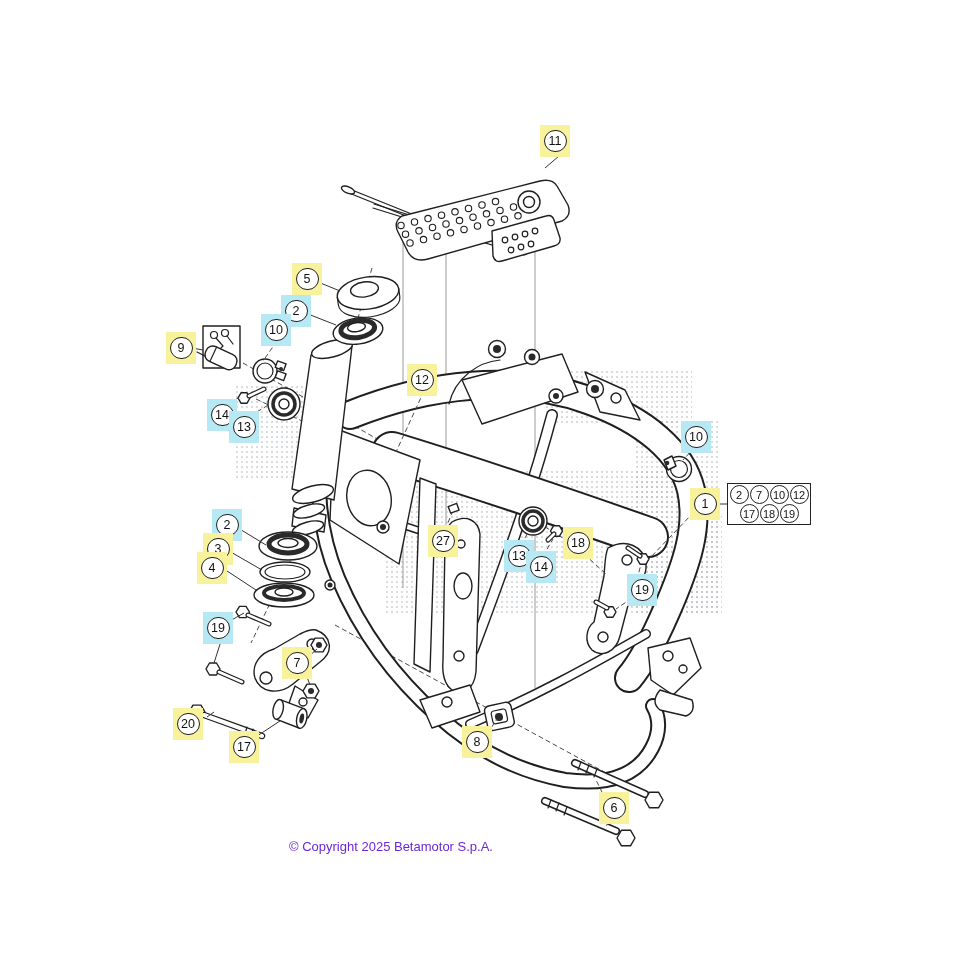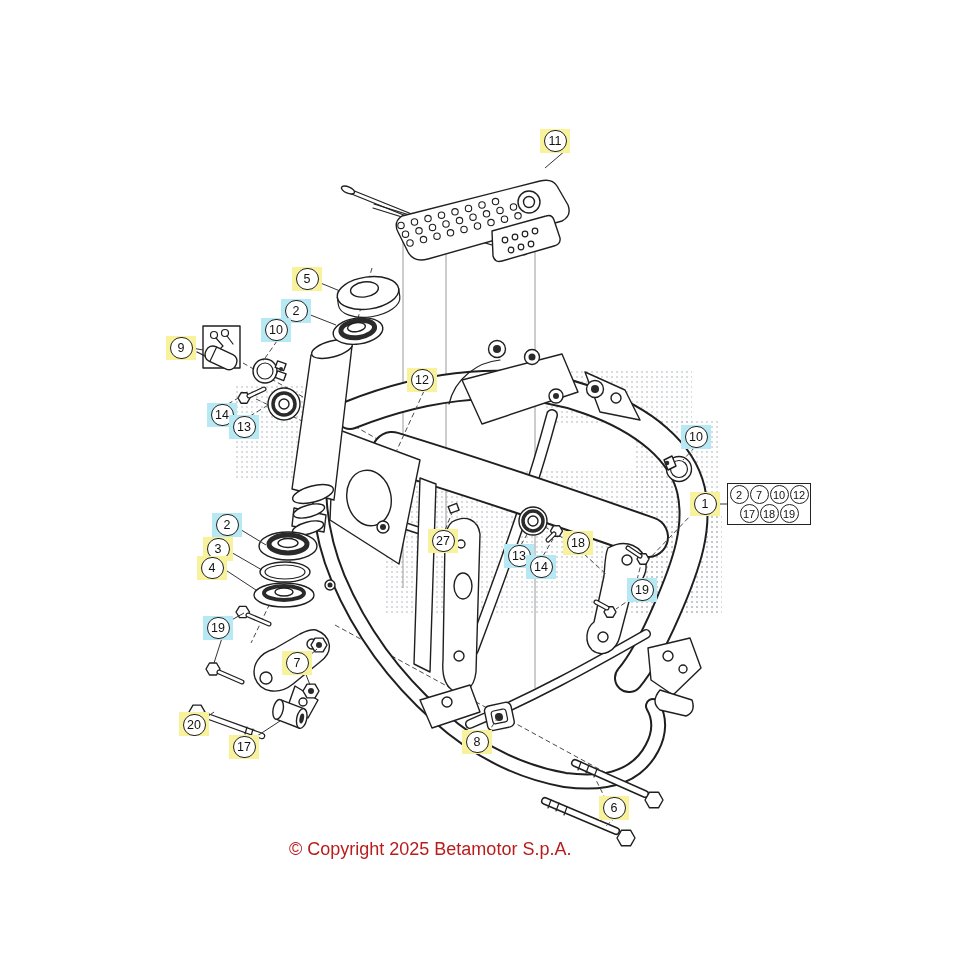--- a/index.html
+++ b/index.html
@@ -10,34 +10,34 @@
   .ln{fill:none;stroke:#1f1f1f;stroke-width:1.2;stroke-linecap:round;}
   .to{fill:none;stroke:#1f1f1f;stroke-linecap:round;stroke-linejoin:round;}
   .ti{fill:none;stroke:#ffffff;stroke-linecap:round;stroke-linejoin:round;}
   .dk{fill:#2a2a2a;}
   .ring{fill:none;stroke:#2a2a2a;}
   .dash{fill:none;stroke:#4a4a4a;stroke-width:1;stroke-dasharray:5 3;}
   .lead{fill:none;stroke:#333;stroke-width:1;}
   .vline{stroke:#9a9a9a;stroke-width:1;}
   #callouts .callout{position:absolute;transform:translate(-50%,-50%);
      display:flex;align-items:center;justify-content:center;
-     height:24px;min-width:30px;padding:0 3px;box-sizing:border-box;}
+     height:32px;min-width:30px;padding:0 3px;box-sizing:border-box;}
   .hl-yellow{background:var(--yl,#f9f29c);}
   .hl-cyan{background:var(--cy,#b6e9f3);}
   .c-circle{min-width:17px;height:20px;padding:0 2px;border:1.3px solid #222;
      border-radius:12px;background:#fff;display:flex;align-items:center;
      justify-content:center;font-size:12.5px;color:#111;line-height:1;}
   #legend{position:absolute;left:727px;top:483px;width:84px;height:42px;
      border:1px solid #222;background:#fff;display:flex;flex-direction:column;
      justify-content:center;gap:1px;padding:1px 0;box-sizing:border-box;}
   .legend-row{display:flex;justify-content:center;}
   .l-circle{width:19px;height:19px;border:1.2px solid #222;border-radius:50%;
      background:#fff;display:flex;align-items:center;justify-content:center;
      font-size:11px;color:#111;margin:0 0.5px;box-sizing:border-box;}
-  #copyright{position:absolute;left:289px;top:839px;font-size:18px;color:#b91c1c;}
+  #copyright{position:absolute;left:289px;top:839px;font-size:13px;color:#6d28d9;}
 </style>
 </head>
 <body>
 
 <div class="page">
 
 <svg width="980" height="980" viewBox="0 0 980 980">
   <defs>
     <pattern id="dotp" width="5" height="5" patternUnits="userSpaceOnUse">
       <circle cx="2" cy="2" r="0.8" fill="#8c959c"></circle>
@@ -407,21 +407,21 @@
       </div>
       <div class="callout hl-cyan" style="left: 642px; top: 590px;">
         <span class="c-circle">19</span>
       </div>
       <div class="callout hl-cyan" style="left: 218px; top: 628px;">
         <span class="c-circle">19</span>
       </div>
       <div class="callout hl-yellow" style="left: 297px; top: 663px;">
         <span class="c-circle">7</span>
       </div>
-      <div class="callout hl-yellow" style="left: 194px; top: 724px; align-items: flex-end;">
+      <div class="callout hl-yellow" style="left: 188px; top: 724px;">
         <span class="c-circle">20</span>
       </div>
       <div class="callout hl-yellow" style="left: 244px; top: 747px;">
         <span class="c-circle">17</span>
       </div>
       <div class="callout hl-yellow" style="left: 477px; top: 742px;">
         <span class="c-circle">8</span>
       </div>
       <div class="callout hl-yellow" style="left: 614px; top: 808px;">
         <span class="c-circle">6</span>

